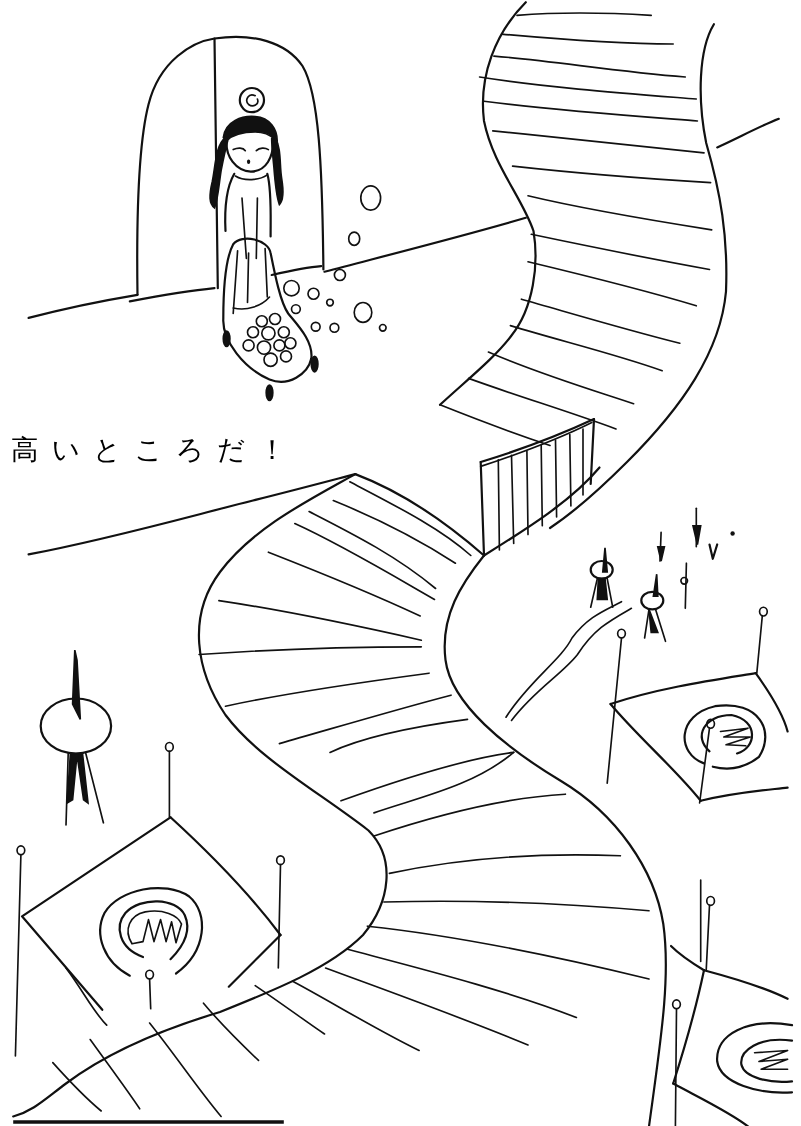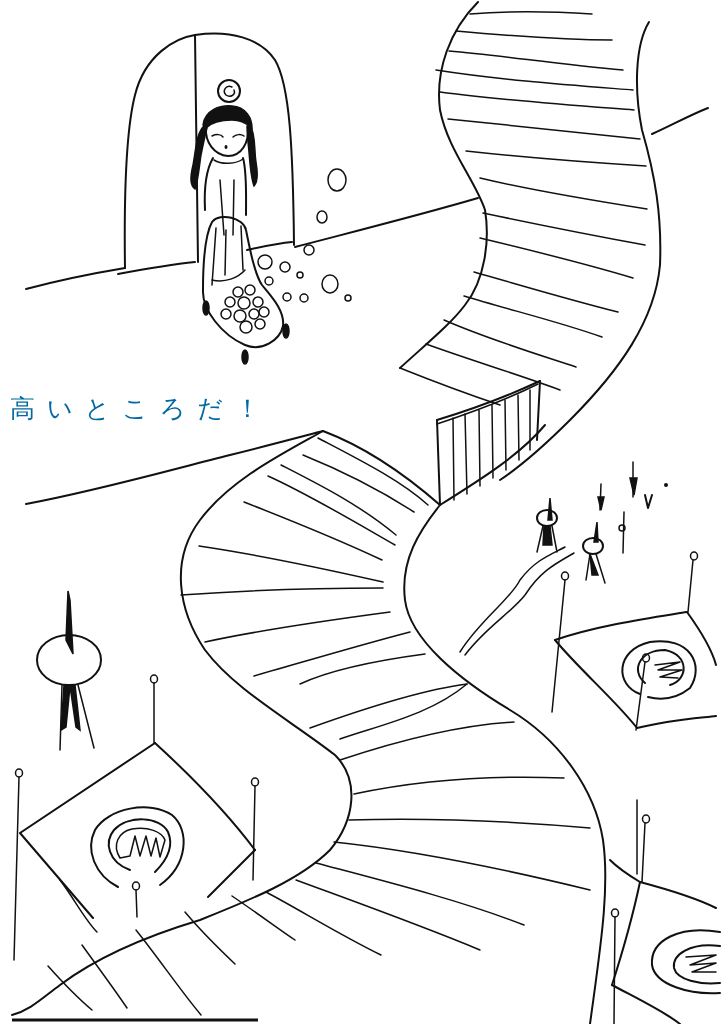--- a/index.html
+++ b/index.html
@@ -3,21 +3,21 @@
 <meta charset="utf-8">
 <style>
   html, body { margin:0; padding:0; background:#ffffff; }
   body { width:728px; height:1024px; overflow:hidden; position:relative; font-family:"DejaVu Serif", serif; }
   #canvas { position:absolute; left:0; top:0; width:728px; height:1024px; }
   .ink { fill:none; stroke:#111; stroke-width:2; stroke-linecap:round; stroke-linejoin:round; }
   .ink-thin { fill:none; stroke:#111; stroke-width:1.5; stroke-linecap:round; stroke-linejoin:round; }
   .fill { fill:#111; stroke:#111; stroke-width:1.5; }
   .caption {
     position:absolute; left:10px; top:392px;
-    font-family:"DejaVu Serif", serif; font-size:25px; letter-spacing:12px; color:#0369a1;
+    font-family:"DejaVu Serif", serif; font-size:25px; letter-spacing:12px; color:#000000;
     white-space:nowrap;
   }
 </style>
 </head>
 <body>
 
 <svg id="canvas" viewBox="0 0 728 1024" xmlns="http://www.w3.org/2000/svg">
 
   <g>
     <path class="ink" d="M26 289 C 60 280, 95 273, 125 268"></path>

